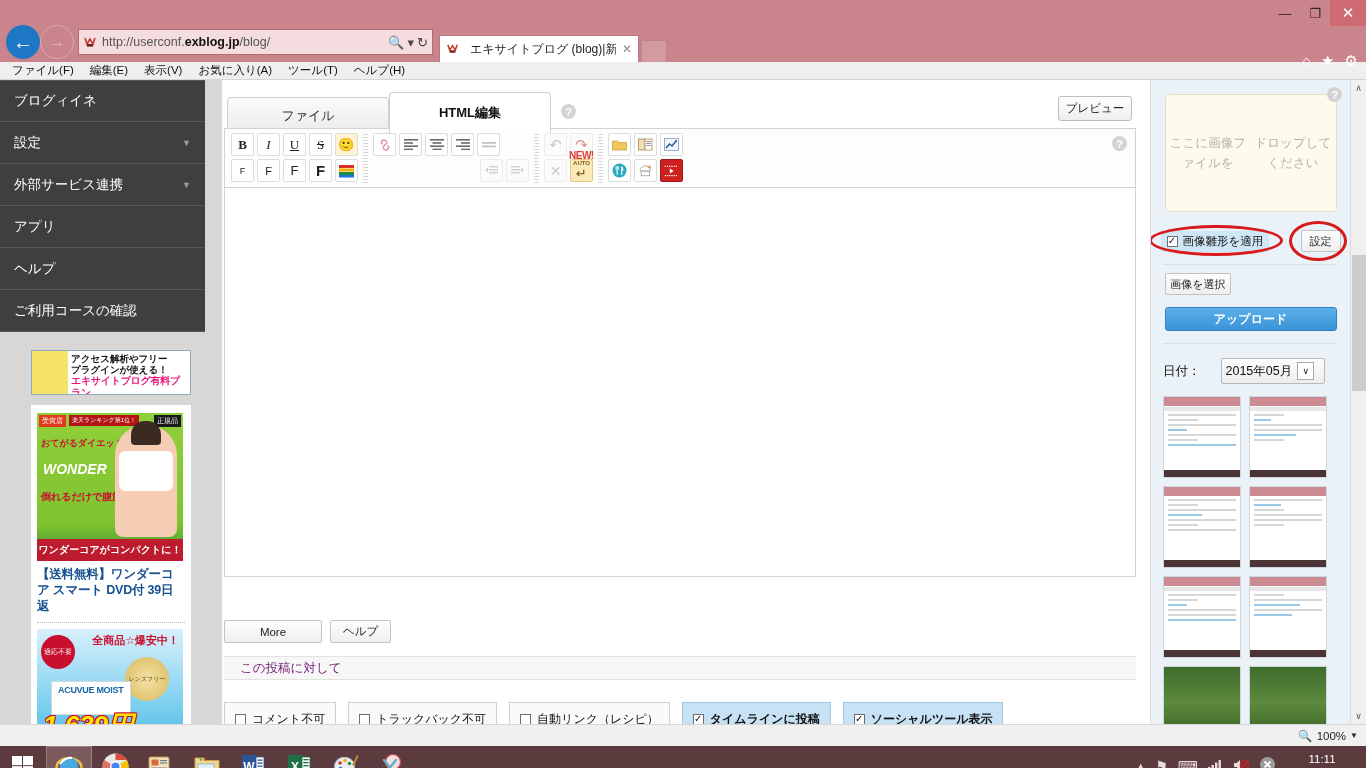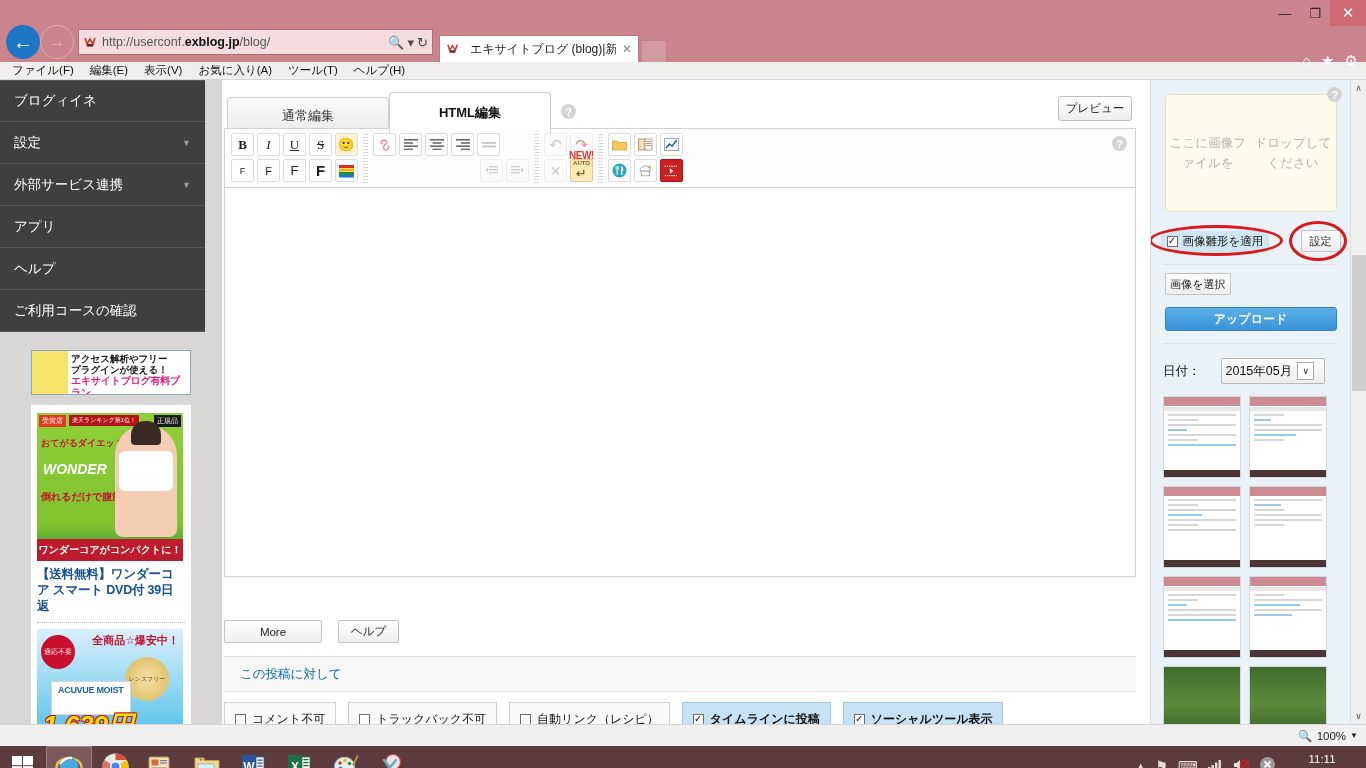--- a/index.html
+++ b/index.html
@@ -113,28 +113,28 @@
   .tb-row { display:flex; align-items:center; gap:3px; height:23px; }
   .tbtn { width:23px; height:23px; border:1px solid #dcdcdc; background:#fff; border-radius:2px;
           display:flex; align-items:center; justify-content:center; font-size:13px; color:#222; }
   .tbtn.ghost { border-color:#ececec; color:#c9c9c9; background:#fbfbfb; }
   .tb-sep { width:5px; height:50px; background:repeating-linear-gradient(0deg,#d8d8d8 0 1px,transparent 1px 3px);
             margin:0 5px; align-self:flex-start; }
   .newtag { position:absolute; color:#e03b2f; font-weight:bold; font-size:10px; letter-spacing:-0.5px; }
   .tb-help { position:absolute; right:8px; top:7px; }
   .editor-body { border:1px solid #d2d2d2; border-top:none; height:389px; background:#fff; }
 
-  .morerow { position:absolute; left:2px; top:540px; display:flex; gap:16px; }
+  .morerow { position:absolute; left:2px; top:540px; display:flex; gap:8px; }
   .mbtn { height:23px; min-width:56px; padding:0 12px; border:1px solid #c4c4c4; border-radius:2px;
           background:linear-gradient(180deg,#fdfdfd,#efefef); font-size:11.5px; color:#222;
           display:flex; align-items:center; justify-content:center; }
 
-  .sect-head { position:absolute; left:2px; right:14px; top:576px; height:36px; background:#f7f7f7;
+  .sect-head { position:absolute; left:2px; right:14px; top:576px; height:24px; background:#f7f7f7;
                border-top:1px solid #e2e2e2; border-bottom:1px solid #e2e2e2; display:flex; align-items:center; padding-left:16px;
-               font-size:12.5px; color:#0369a1;text-align:right; }
+               font-size:12.5px; color:#701a75;text-align:right; }
   .chk-row { position:absolute; left:2px; top:622px; display:flex; gap:12px; }
   .chk-box { height:34px; border:1px solid #cfcfcf; background:#fafafa; display:flex; align-items:center;
              padding:0 10px; font-size:12px; color:#111; gap:6px; }
   .chk-box.on { background:#c7e2f5; border-color:#9fc8e3; font-weight:bold; }
   .cbx { width:11px; height:11px; border:1px solid #6e6e6e; background:#fff; display:inline-flex;
          align-items:center; justify-content:center; font-size:10px; color:#111; line-height:1; flex:none; }
 
   
   #right-panel { width:200px; flex:none; background:#eaf2f8; border-left:1px solid #d3e0ea; position:relative; overflow:hidden; }
   .drop-zone { width:172px; height:118px; margin:14px auto 0 auto; background:#fdfcec; border:1px solid #e4e0c6;
@@ -311,21 +311,21 @@
         <span class="box"><span class="bt">ACUVUE MOIST</span></span>
         <span class="price">1,639円</span>
       </div>
     </div>
   </div>
 
   <div id="main-col">
 
     <div class="tabs-row">
       <div class="etab">
-        <span>通常編集</span>
+        <span>ファイル</span>
       </div>
       <div class="etab active">
         <span>HTML編集</span>
       </div>
       <div style="margin-left:10px;margin-bottom:14px;">
         <div class="help-dot">?</div>
       </div>
     </div>
 
     <div class="preview-btn">プレビュー</div>

